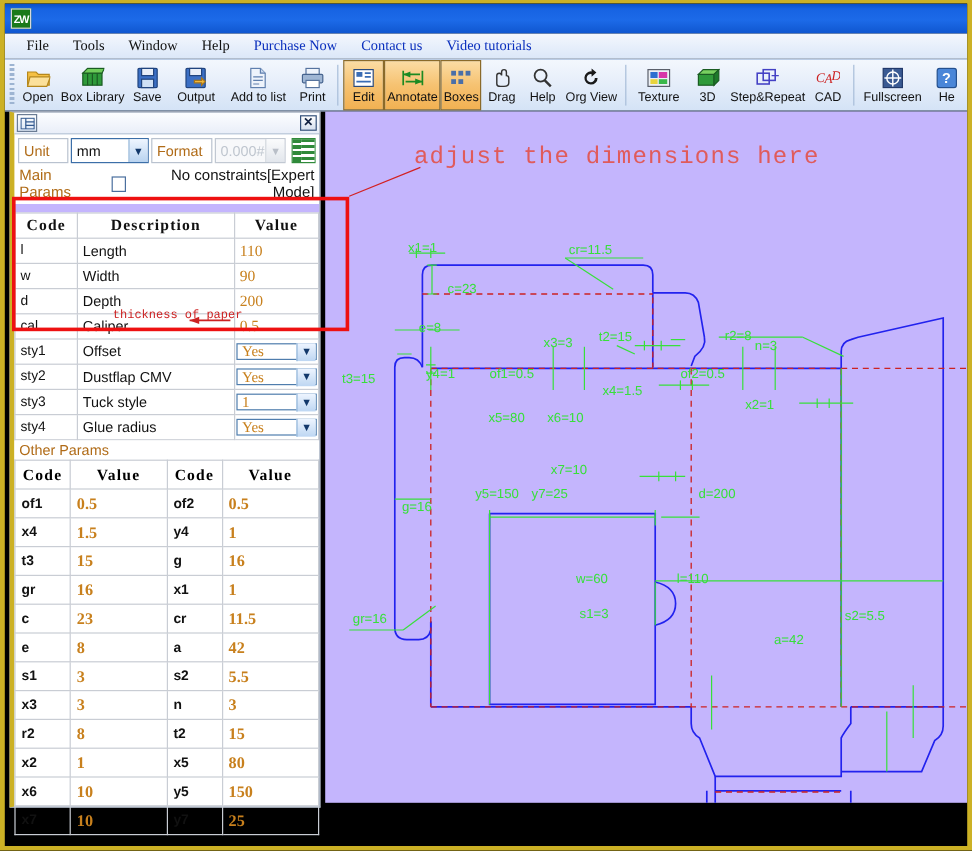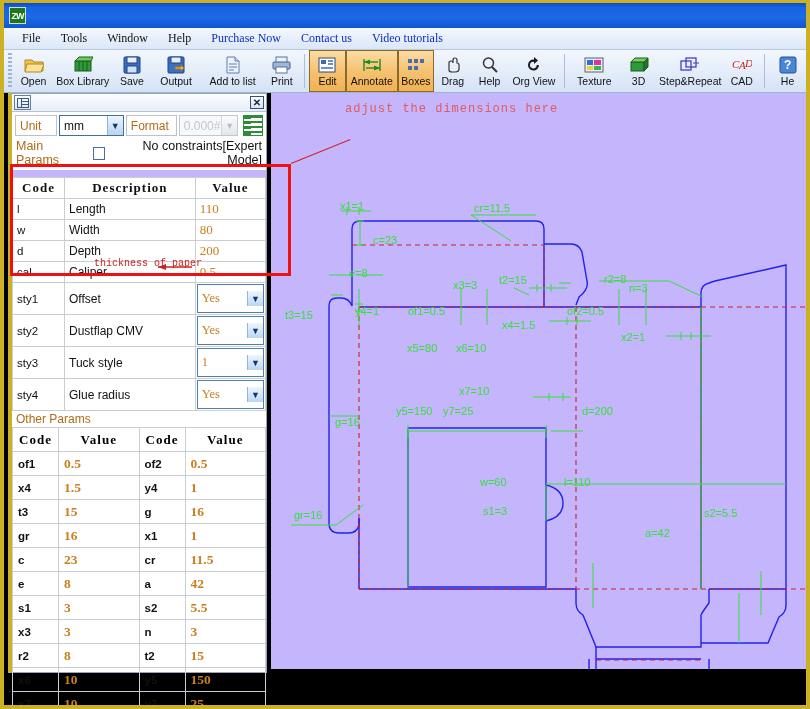--- a/index.html
+++ b/index.html
@@ -192,21 +192,21 @@
     background: #fff;
     letter-spacing: 1px;
   }
   td.code { width: 52px; color: #111; font-size: 11.5px; }
   td.desc { color: #111; font-size: 12px; margin-left: 32px; }
   td.val  { color: #c8801d; font-family: "Liberation Serif", serif; font-size: 13px; }
   td.val.sel { padding: 0; }
   .selbox {
     border: 1px solid #4f7dad;
     margin: 1px;
-    height: 29px;
+    height: 14px;
     display: flex; align-items: center; justify-content: space-between;
     background: #fff;
     padding-left: 4px;
     color: #c8801d;
     font-family: "Liberation Serif", serif;
     font-size: 12.5px;
   }
   .selbox .arrow {
     width: 16px; height: 15px;
     background: linear-gradient(to bottom,#eef5ff,#bdd6f2);
@@ -243,24 +243,24 @@
     position: absolute;
     left: 287px; top: 160px;
     width: 64px; height: 0;
     border-top: 1.6px solid #d32020;
     transform-origin: left center;
     transform: rotate(-22deg);
     pointer-events: none;
   }
   #annot-text {
     position: absolute;
-    left: 341px; top: 99px;
+    left: 341px; top: 117px;
     color: #e05b5b;
     font-family: "Liberation Mono", monospace;
-    font-size: 12px;
+    font-size: 20px;
     letter-spacing: 1px;
     white-space: nowrap;
   }
   #caliper-note {
     position: absolute;
     left: 90px; top: 255px;
     color: #cc2222;
     font-family: "Liberation Mono", monospace;
     font-size: 10px;
     line-height: 11px;
@@ -469,20 +469,31 @@
         <div class="tb-ico">
           <svg width="20" height="16" viewBox="0 0 20 16">
             <text x="0" y="11" font-family="Liberation Serif, serif" font-size="11" fill="#cc2222" font-style="italic">C</text>
             <text x="7" y="12" font-family="Liberation Serif, serif" font-size="11" fill="#cc2222" font-style="italic">A</text>
             <text x="13" y="10" font-family="Liberation Serif, serif" font-size="11" fill="#cc2222" font-style="italic">D</text>
           </svg>
         </div>
         <div class="tb-lbl">CAD</div>
       </div>
       <div class="tb-sep"></div>
+      <div class="tb-btn xwide">
+        <div class="tb-ico">
+          <svg width="18" height="18" viewBox="0 0 18 18">
+            <rect x="1" y="1" width="16" height="16" fill="#3a5a93" stroke="#22396a"></rect>
+            <circle cx="9" cy="9" r="5" fill="none" stroke="#fff" stroke-width="1.2"></circle>
+            <line x1="9" y1="2" x2="9" y2="16" stroke="#fff" stroke-width="1.2"></line>
+            <line x1="2" y1="9" x2="16" y2="9" stroke="#fff" stroke-width="1.2"></line>
+          </svg>
+        </div>
+        <div class="tb-lbl">Fullscreen</div>
+      </div>
       <div class="tb-btn">
         <div class="tb-ico">
           <svg width="18" height="18" viewBox="0 0 18 18">
             <rect x="1" y="1" width="16" height="16" rx="2" fill="#4a86d8" stroke="#24508f"></rect>
             <text x="5" y="13" font-family="Liberation Sans, sans-serif" font-size="12" fill="#fff" font-weight="bold">?</text>
           </svg>
         </div>
         <div class="tb-lbl">He</div>
       </div>
     </div>
@@ -534,21 +545,21 @@
         </thead>
       <tbody id="main-body">
           <tr>
             <td class="code">l</td>
             <td class="desc">Length</td>
             <td class="val">110</td>
           </tr>
           <tr>
             <td class="code">w</td>
             <td class="desc">Width</td>
-            <td class="val">80</td>
+            <td class="val">90</td>
           </tr>
           <tr>
             <td class="code">d</td>
             <td class="desc">Depth</td>
             <td class="val">200</td>
           </tr>
           <tr>
             <td class="code">cal</td>
             <td class="desc">Caliper</td>
             <td class="val">0.5</td>
@@ -654,20 +665,26 @@
             <td class="c">x3</td>
             <td class="v">3</td>
             <td class="c">n</td>
             <td class="v">3</td>
           </tr>
           <tr>
             <td class="c">r2</td>
             <td class="v">8</td>
             <td class="c">t2</td>
             <td class="v">15</td>
+          </tr>
+          <tr>
+            <td class="c">x2</td>
+            <td class="v">1</td>
+            <td class="c">x5</td>
+            <td class="v">80</td>
           </tr>
           <tr>
             <td class="c">x6</td>
             <td class="v">10</td>
             <td class="c">y5</td>
             <td class="v">150</td>
           </tr>
           <tr>
             <td class="c">x7</td>
             <td class="v">10</td>

